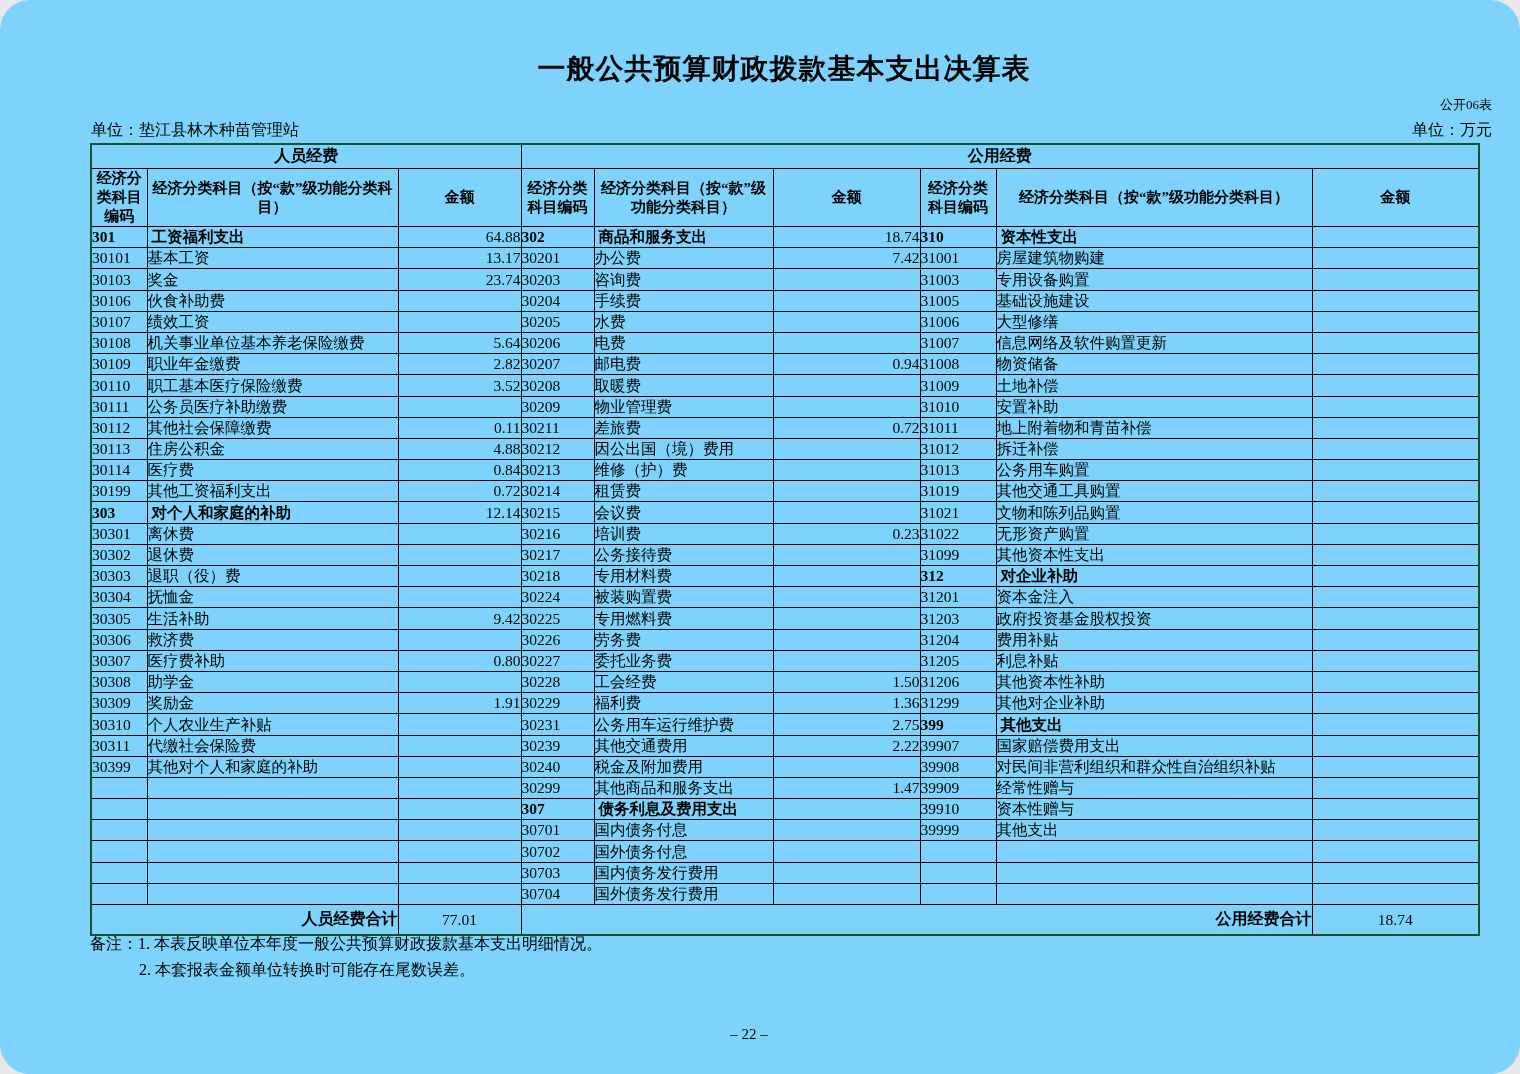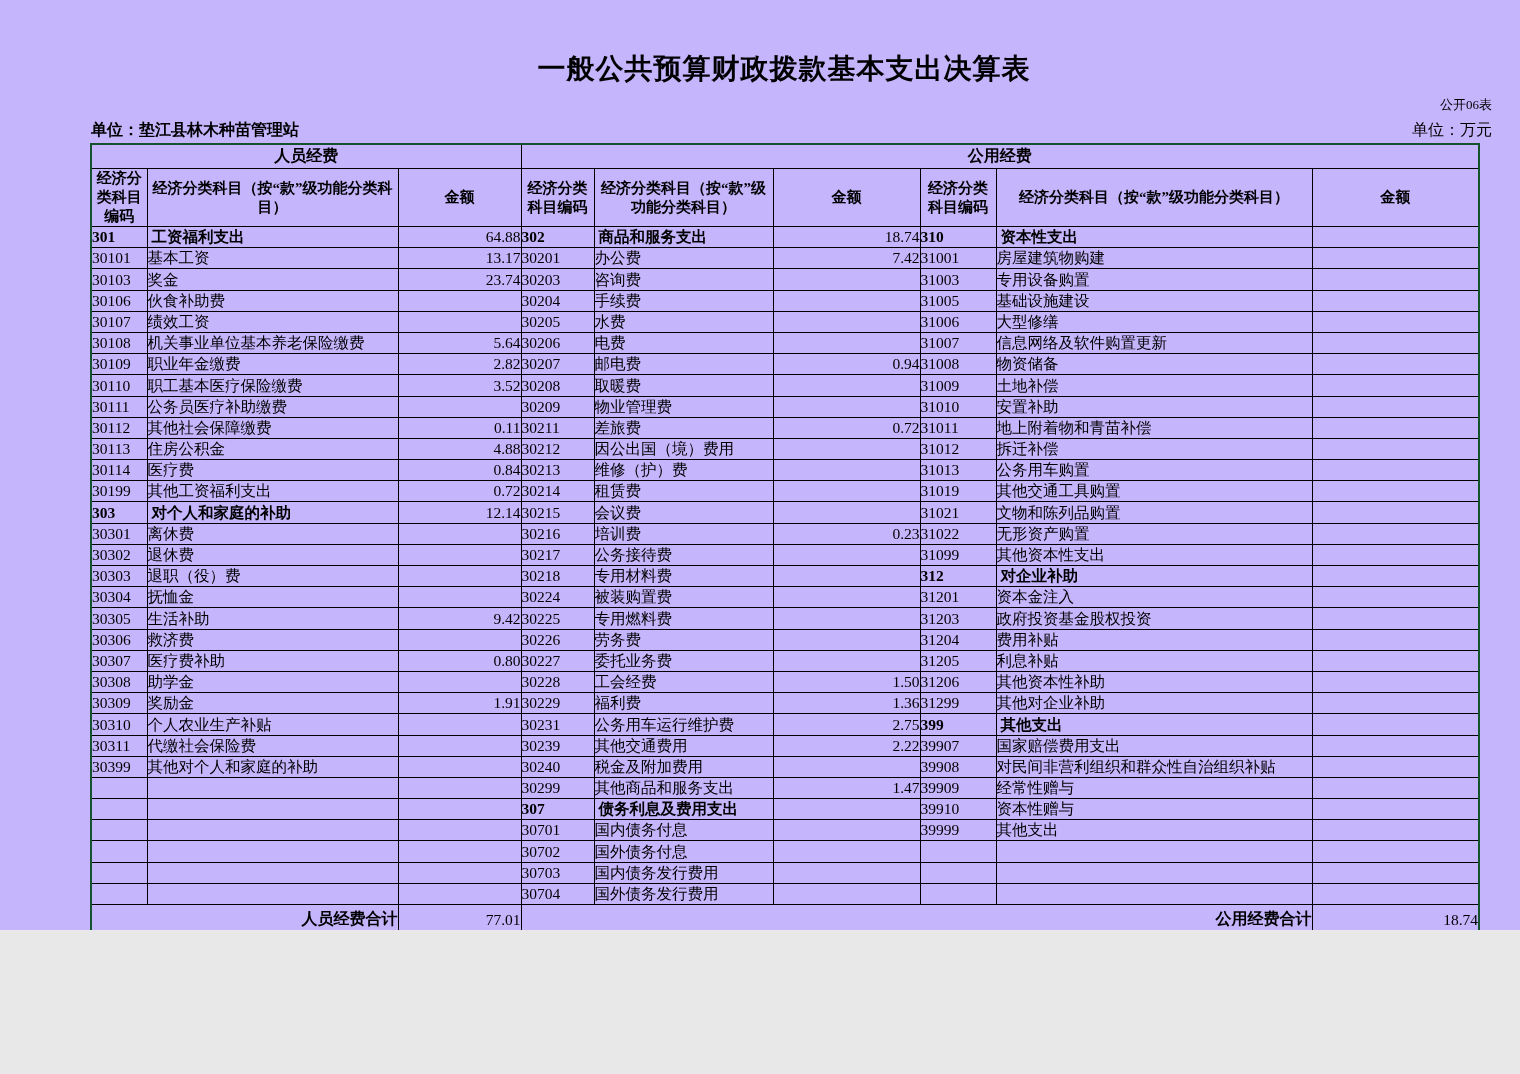--- a/index.html
+++ b/index.html
@@ -1,31 +1,32 @@
 <!DOCTYPE html>
 <html><head>
 <meta charset="utf-8">
 <style>
   html,body { margin:0; padding:0; background:#e8e8e8; }
   .page {
-    position:relative; width:1520px; height:930px; background:#c4b5fd;
+    position:relative; width:1520px; height:1074px; background:#7dd3fc;
     font-family:"Liberation Serif","DejaVu Serif",serif; color:#000;
     overflow:hidden;
+    border-radius:30px;
   }
   .title {
     position:absolute; top:50px; left:90px; width:1388px;
     text-align:center; font-size:28px; font-weight:700; letter-spacing:1px;
     white-space:nowrap;
   }
   .doc-code {
     position:absolute; top:96px; left:90px; width:1402px;
     text-align:right; font-size:13px;
   }
   .org-unit {
-    position:absolute; top:120px; left:91px; font-size:16px;font-weight:bold;
+    position:absolute; top:120px; left:91px; font-size:16px;
   }
   .money-unit {
     position:absolute; top:120px; left:90px; width:1402px;
     text-align:right; font-size:16px;
   }
   table.budget {
     position:absolute; top:143px; left:90px; width:1388px;
     border-collapse:collapse; table-layout:fixed;
     border:2px solid #14532d;
   }
@@ -38,21 +39,21 @@
     height:57px; font-size:15px; font-weight:700; text-align:center;
     line-height:19px; padding:0 2px;
   }
   tr.dr td { height:20.2px; white-space:nowrap; }
   td.code { padding-left:4px; text-align:left; }
   td.name { padding-left:24px; text-align:left; }
   td.name.cat { padding-left:4px; }
   td.amt { padding-right:12px; text-align:right; }
   .b { font-weight:700; }
   td.thick-top, th.thick-bottom { border-top:2px solid #000; }
-  tr.total-row td { height:29px; }
+  tr.total-row td { height:29px;text-align:center; }
   tr.total-row td.tlabel { text-align:right; font-weight:700; font-size:16px; }
   .notes {
     position:absolute; top:931px; left:90px; font-size:16px; line-height:26px;
   }
   .notes .n2 { padding-left:49px; }
   .page-no {
     position:absolute; top:1026px; left:0; width:1498px;
     text-align:center; font-size:15px;
   }
 </style>

